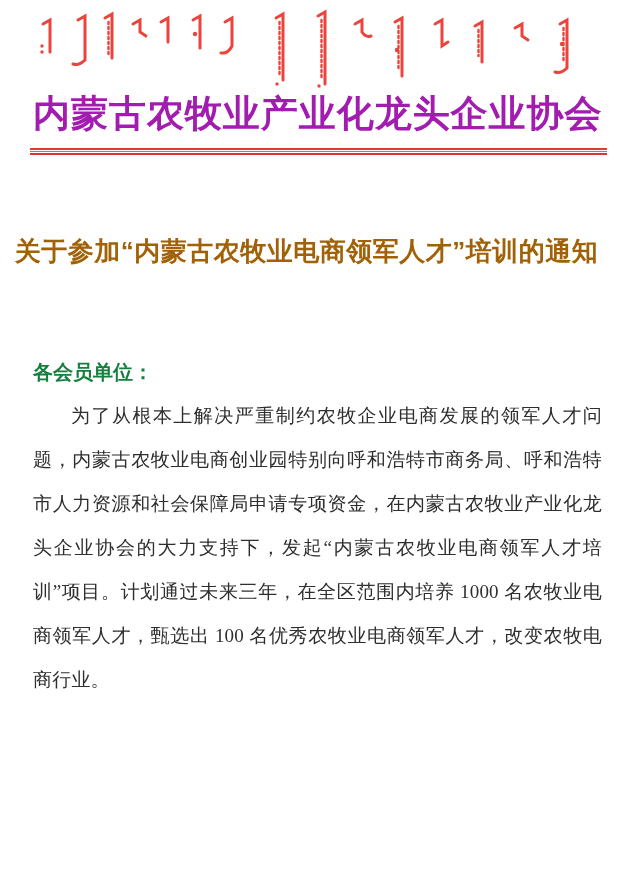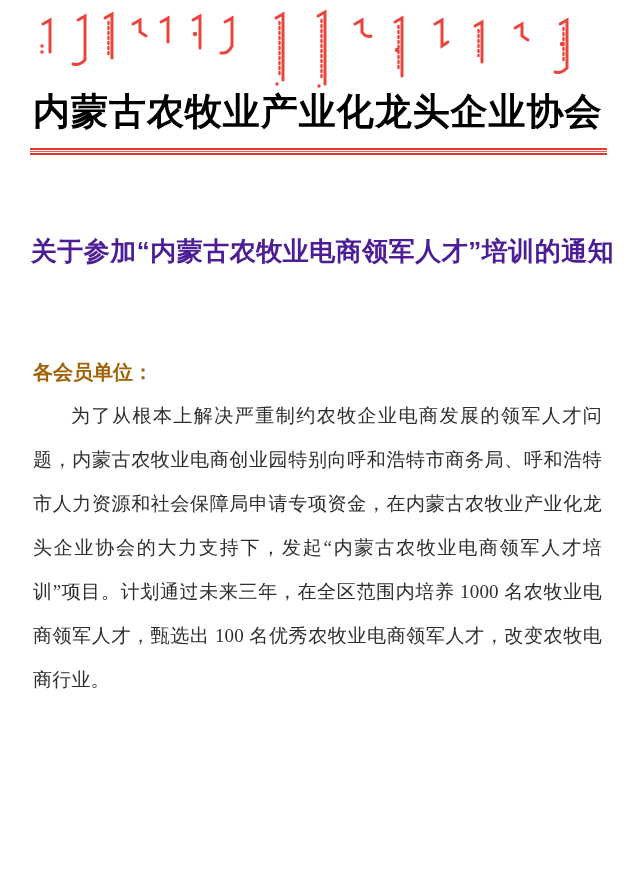--- a/index.html
+++ b/index.html
@@ -22,25 +22,25 @@
     top: 6px;
     width: 560px;
     height: 85px;
   }
 
   .org-name {
     position: absolute;
     left: 33px;
     top: 88px;
     width: 569px;
-    font-family: Liberation Mono, monospace;
+    font-family: Liberation Serif, serif;
     font-weight: bold;
     font-size: 37px;
     line-height: 52px;
-    color: #000000;
+    color: #a21caf;
     white-space: nowrap;
     text-align: justify;
     text-align-last: justify;
     letter-spacing: 0.5px;
   }
 
   .red-rule {
     position: absolute;
     left: 30px;
     top: 148px;
@@ -53,47 +53,47 @@
       #e96059 3px, #e96059 4px,
       #ffffff 4px, #ffffff 5.5px,
       #d93830 5.5px, #d93830 7.5px,
       #ffffff 7.5px
     );
   }
 
   
   .notice-title {
     position: absolute;
-    left: 16px;
+    left: 0;
     top: 232px;
     width: 613px;
     text-align: center;
     font-family: "Liberation Sans", "DejaVu Sans", sans-serif;
     font-weight: bold;
     font-size: 26px;
     line-height: 38px;
-    color: #4c1d95;
+    color: #a16207;
     letter-spacing: 0.5px;
   }
 
   .notice-body {
     position: absolute;
     left: 33px;
     top: 350px;
     width: 569px;
     font-size: 19px;
     line-height: 44px;
     color: #2e2e2e;
   }
 
   .salutation {
     font-family: "Liberation Sans", "DejaVu Sans", sans-serif;
     font-weight: bold;
     font-size: 20px;
-    color: #a16207;
+    color: #15803d;
   }
 
   .body-para {
     font-family: "Liberation Serif", "DejaVu Serif", serif;
     text-align: justify;
     text-indent: 2em;
     letter-spacing: 0.2px;
   }
 </style>
 </head>

